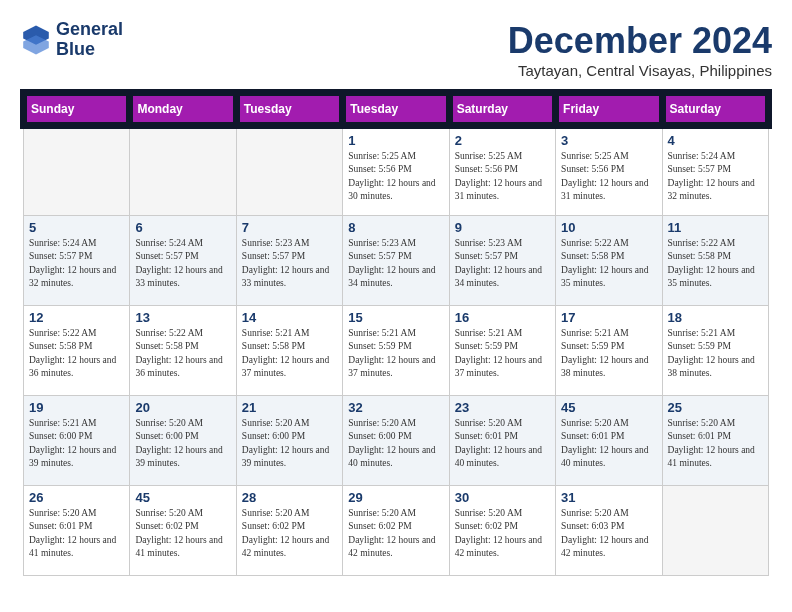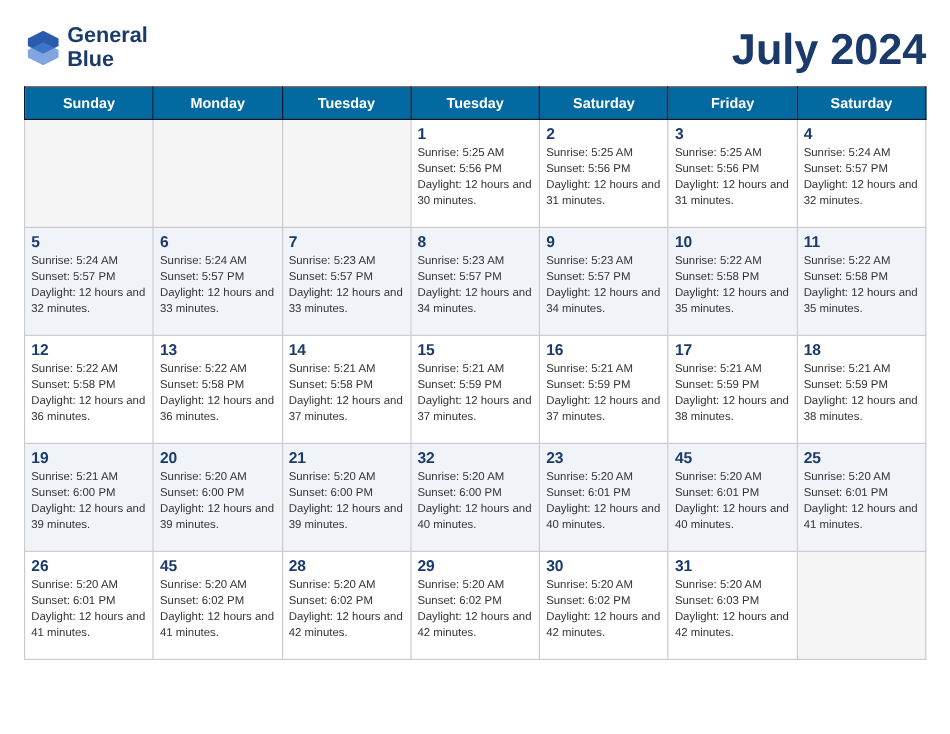--- a/index.html
+++ b/index.html
@@ -42,27 +42,27 @@
     .location {
       font-size: 15px;
       color: #333;
     }
     table {
       width: 100%;
       border-collapse: collapse;
       table-layout: fixed;
     }
     th {
-      background-color: #0369a1;
+      background-color: #a21caf;
       color: #fff;
       font-size: 12px;
       font-weight: bold;
       padding: 6px 4px;
-      text-align: center;
-      border: 1px solid #0f172a;
+      text-align: left;
+      border: 7px solid #0f172a;
     }
     td {
       border: 1px solid #ccc;
       vertical-align: top;
       padding: 4px 5px;
       font-size: 10px;
       color: #333;
       height: 90px;
       background: #fff;
     }
@@ -76,38 +76,40 @@
       font-size: 13px;
       font-weight: bold;
       color: #1a3a6b;
       display: block;
       margin-bottom: 2px;
     }
     .cell-text {
       font-size: 9.5px;
       line-height: 1.4;
       color: #333;
+      font-family: Liberation Serif, serif;
     }
   </style>
 </head>
 <body>
 
 <div class="header">
   <div class="logo">
     <svg class="logo-icon" viewBox="0 0 40 40">
       <polygon points="20,2 36,10 36,18 20,26 4,18 4,10" fill="#2a5bac"></polygon>
       <polygon points="20,14 36,22 36,30 20,38 4,30 4,22" fill="#4a7fd4" opacity="0.7"></polygon>
     </svg>
     <div class="logo-text">
       <div>General</div>
       <div>Blue</div>
     </div>
   </div>
   <div class="title-area">
-    <div class="month-title">July 2024</div>
+    <div class="month-title">December 2024</div>
+    <div class="location">Taytayan, Central Visayas, Philippines</div>
   </div>
 </div>
 
 <table>
   <thead>
     <tr>
     <th>Sunday</th>
         <th>Monday</th>
         <th>Tuesday</th>
         <th>Tuesday</th>

